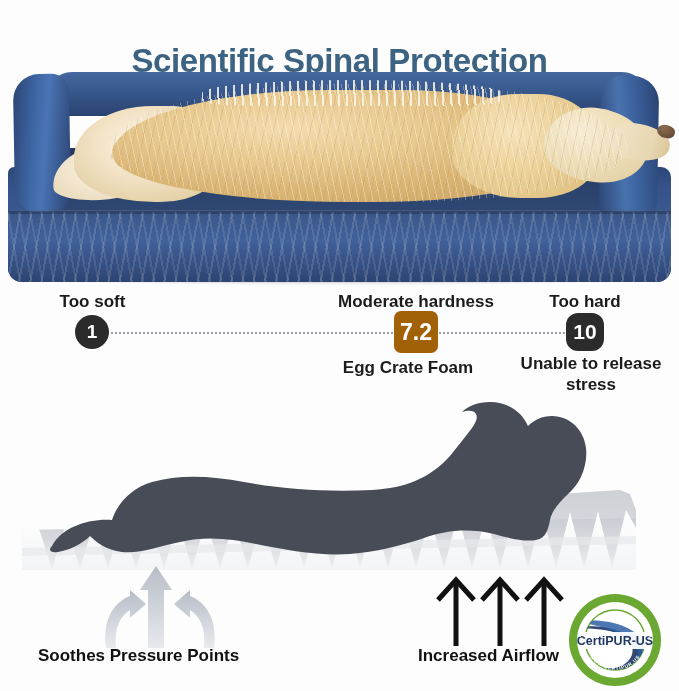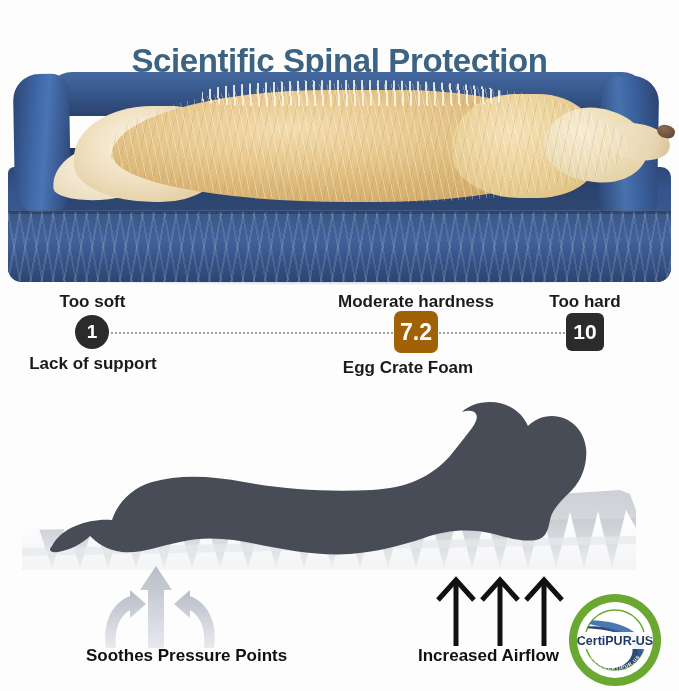--- a/index.html
+++ b/index.html
@@ -81,40 +81,40 @@
   
   #scale{position:absolute;left:0;top:292px;width:679px;height:102px;padding-left:24px;}
   .scale-line{position:absolute;left:92px;top:40px;width:492px;height:0;
      border-top:2px dotted #9aa0a6;}
   .marker{position:absolute;display:flex;align-items:center;justify-content:center;
      color:#fff;font-weight:bold;font-family:"Liberation Sans",sans-serif;}
   #m1{left:75px;top:23px;width:34px;height:34px;border-radius:50%;
       background:#2b2b2b;font-size:19px;}
   #m72{left:394px;top:19px;width:44px;height:42px;border-radius:7px;
       background:#a16207;font-size:23px;}
-  #m10{left:566px;top:21px;width:38px;height:38px;border-radius:6px;
+  #m10{left:566px;top:21px;width:38px;height:38px;border-radius:12px;
       background:#2b2b2b;font-size:21px;}
   .sc-top{position:absolute;font-size:17px;font-weight:bold;color:#1b1b1b;
      text-align:center;white-space:nowrap;}
   .sc-bot{position:absolute;font-size:17px;font-weight:bold;color:#1b1b1b;
      text-align:center;}
   #t1{left:20px;top:0px;width:145px;}
   #b1{left:8px;top:62px;width:170px;}
   #t2{left:300px;top:0px;width:232px;}
   #b2{left:304px;top:66px;width:208px;}
   #t3{left:505px;top:0px;width:160px;}
   #b3{left:510px;top:62px;width:162px;line-height:1.22;}
 
   
   #diagram{position:absolute;left:0;top:398px;width:679px;height:250px;}
   .diag-svg{position:absolute;left:0;top:0;}
 
   
   .bl{position:absolute;font-size:17px;font-weight:bold;color:#111;white-space:nowrap;}
-  #bl1{left:38px;top:646px;margin-left:48px;}
+  #bl1{left:38px;top:646px;}
   #bl2{left:418px;top:646px;}
 
   
   #badge{position:absolute;left:567px;top:592px;width:96px;height:96px;}
 </style>
 </head>
 <body>
 
 <div id="title">Scientific Spinal Protection</div>
 
@@ -139,28 +139,28 @@
     <div class="fur-strands"></div>
     <div class="fur-fluff"></div>
   </div>
 </div>
 
 <div id="scale">
   <div class="scale-line"></div>
 
   <div class="sc-top" id="t1">Too soft</div>
   <div class="marker" id="m1">1</div>
-  <div class="sc-bot" id="b1">Lack of support</div>
 
   <div class="sc-top" id="t2">Moderate hardness</div>
   <div class="marker" id="m72">7.2</div>
   <div class="sc-bot" id="b2">Egg Crate Foam</div>
 
   <div class="sc-top" id="t3">Too hard</div>
   <div class="marker" id="m10">10</div>
+  <div class="sc-bot" id="b3">Unable to release stress</div>
 </div>
 
 <div id="diagram">
   <svg class="diag-svg" width="679" height="250" viewBox="0 0 679 250">
     <defs>
       <linearGradient id="foamG" x1="0" y1="0" x2="0" y2="1">
         <stop offset="0%" stop-color="#c9ccd2"></stop>
         <stop offset="55%" stop-color="#dcdee2"></stop>
         <stop offset="100%" stop-color="#eeeff1"></stop>
       </linearGradient>

